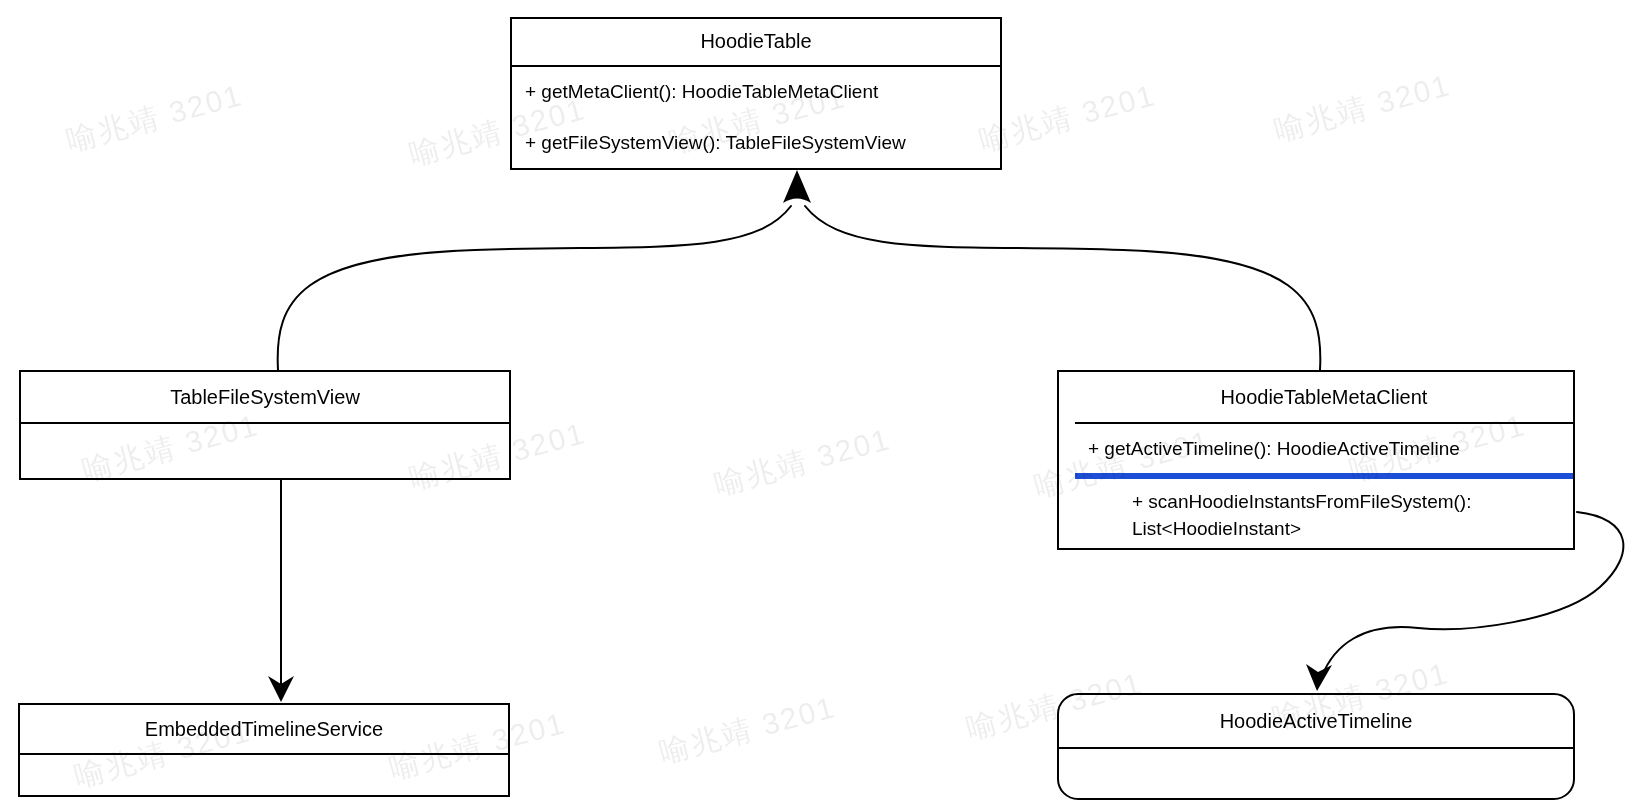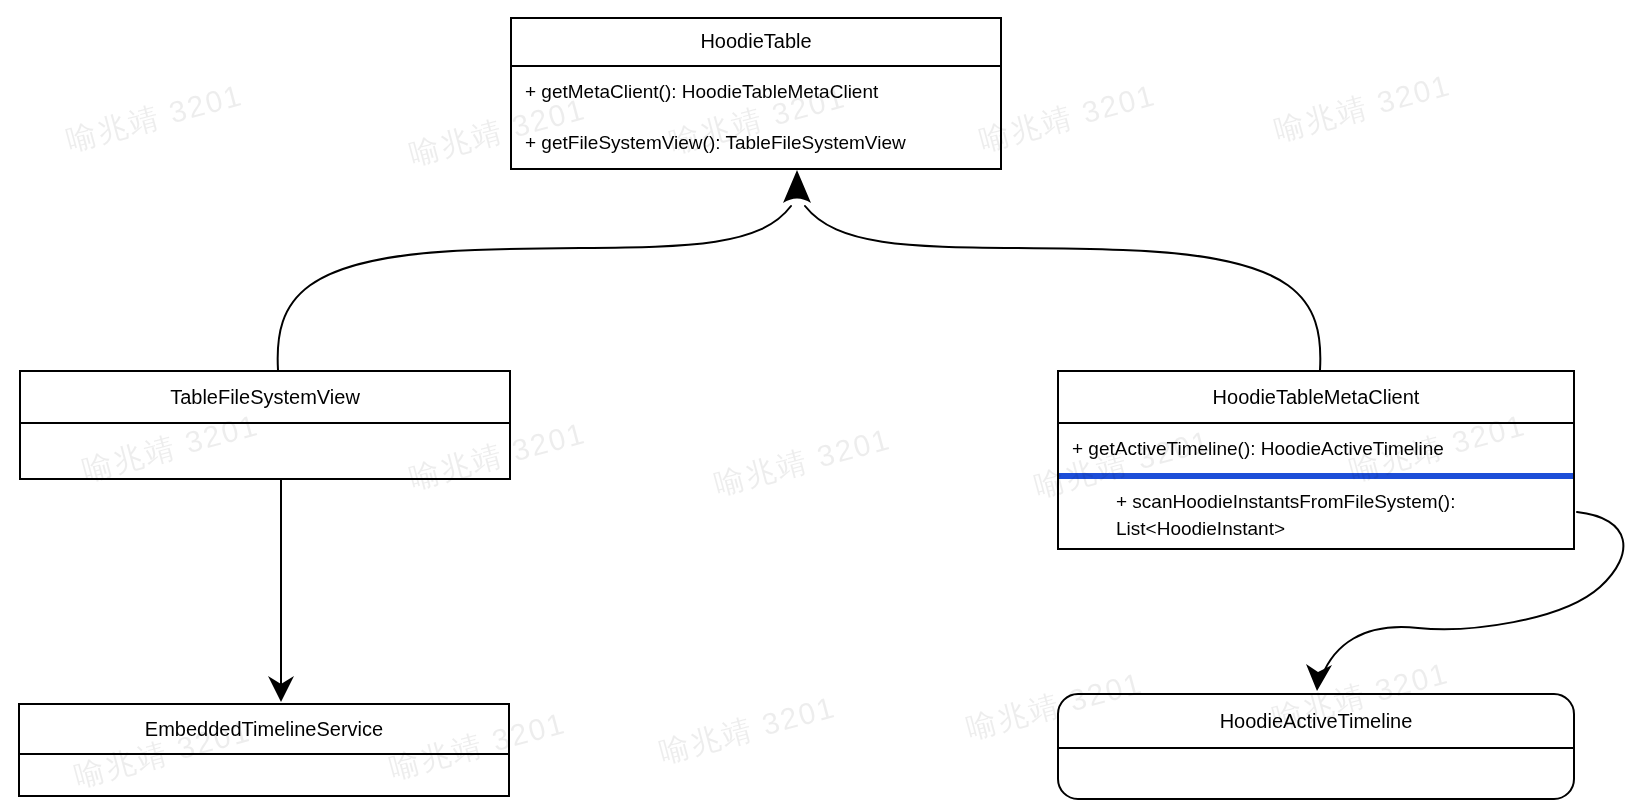--- a/index.html
+++ b/index.html
@@ -43,21 +43,21 @@
     <div class="title" style="height:49px;">HoodieTable</div>
     <div class="method" style="height:52px;">+ getMetaClient(): HoodieTableMetaClient</div>
     <div class="method" style="height:52px;">+ getFileSystemView(): TableFileSystemView</div>
   </div>
 
   <div class="uml" style="left:19px; top:370px; width:492px; height:110px;gap:12px;">
     <div class="title" style="height:52px;">TableFileSystemView</div>
     <div class="emptybody"></div>
   </div>
 
-  <div class="uml" style="left:1057px; top:370px; width:518px; height:180px;">
+  <div class="uml" style="left:1057px; top:370px; width:518px; height:180px;padding-left:16px;">
     <div class="title" style="height:52px;">HoodieTableMetaClient</div>
     <div class="method sep" style="height:55px;">+ getActiveTimeline(): HoodieActiveTimeline</div>
     <div class="method wrap" style="flex:1;">+ scanHoodieInstantsFromFileSystem(): List&lt;HoodieInstant&gt;</div>
   </div>
 
   <div class="uml" style="left:18px; top:703px; width:492px; height:94px;">
     <div class="title" style="height:50px;">EmbeddedTimelineService</div>
     <div class="emptybody"></div>
   </div>
 

